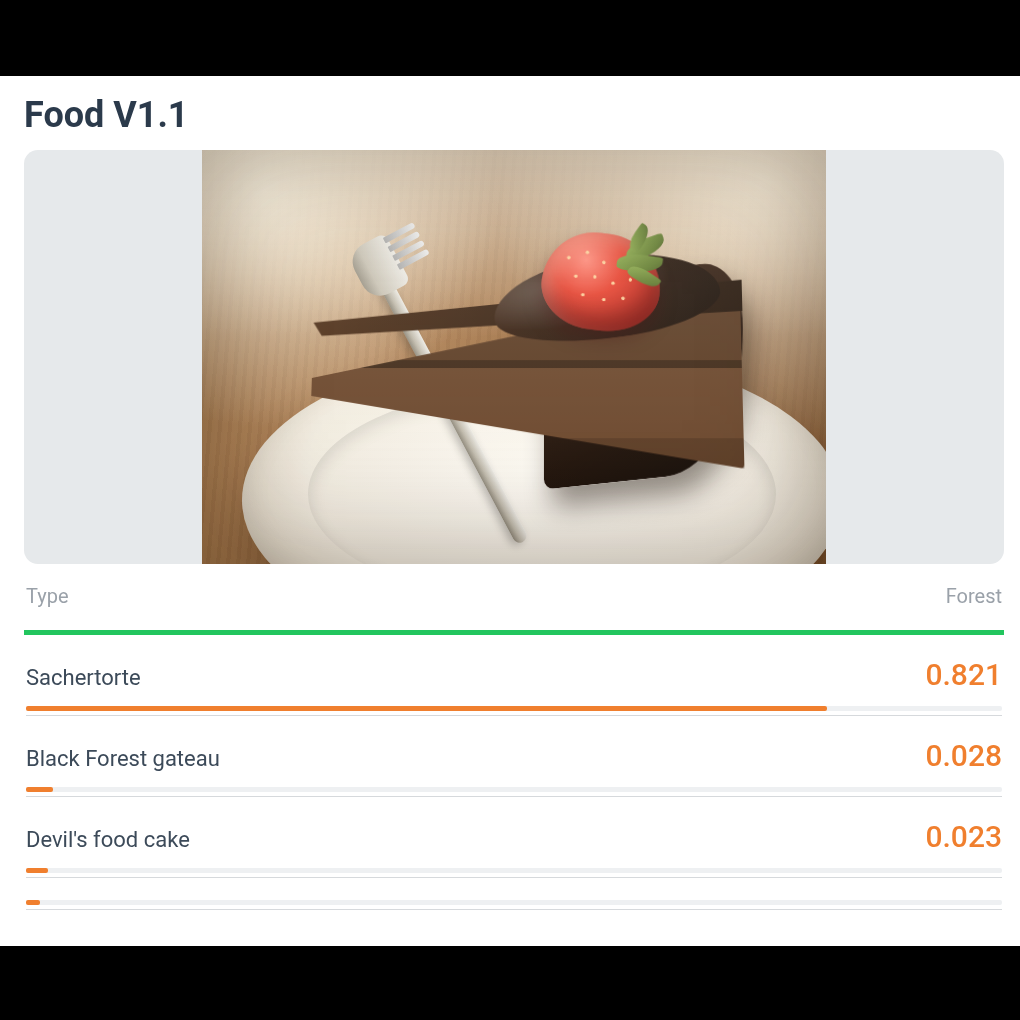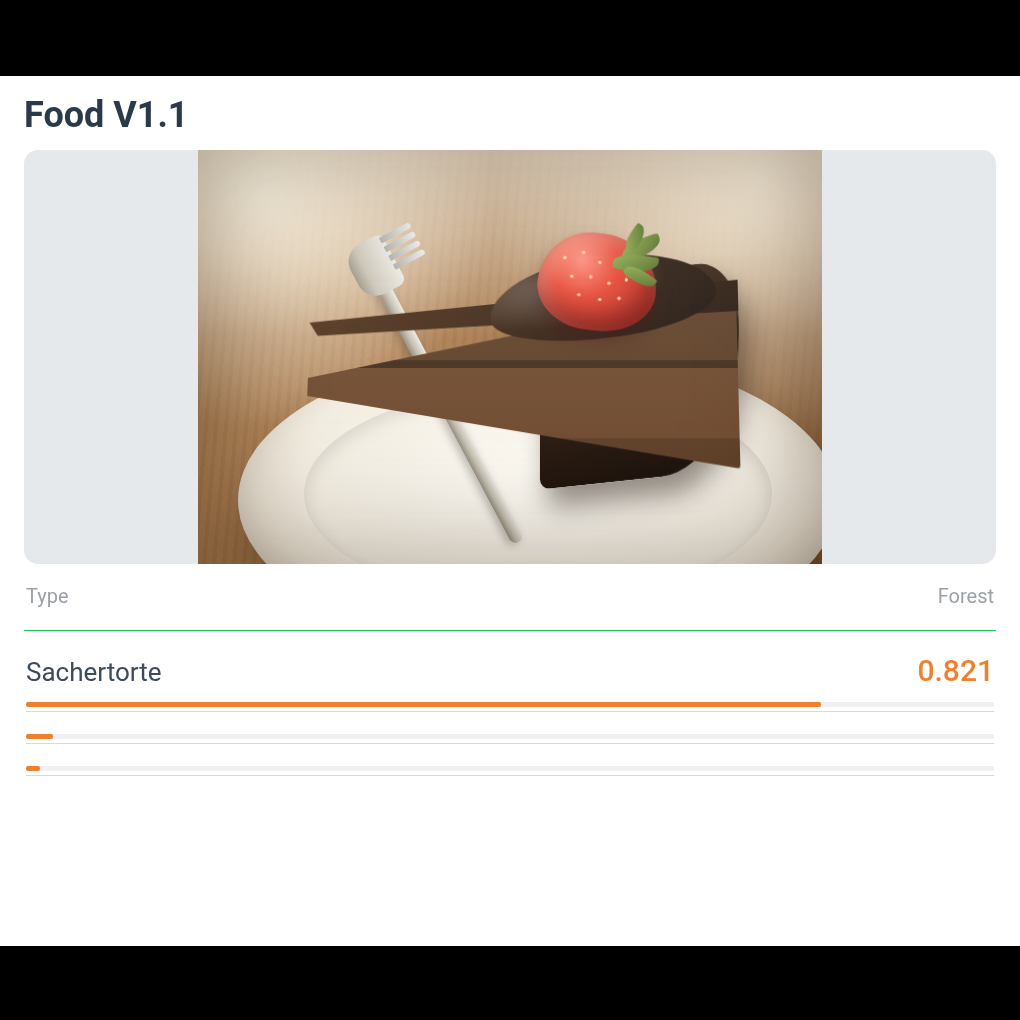--- a/index.html
+++ b/index.html
@@ -6,21 +6,21 @@
   body {
     font-family: -apple-system, BlinkMacSystemFont, "Segoe UI", Roboto, Helvetica, Arial, sans-serif;
     background: #000;
     width: 1020px;
     height: 1020px;
     overflow: hidden;
   }
   .page {
     background: #fff;
     margin-top: 76px;
-    padding: 18px 24px 24px 24px;
+    padding: 18px 16px 24px 24px;
     height: 870px;
   }
   .title {
     font-size: 36px;
     font-weight: 700;
     color: #2b3a4b;
     margin-bottom: 14px;
   }
   .image-card {
     background: #e6e9eb;
@@ -189,32 +189,32 @@
   .l4{ right:0px; top:38px; width:34px; height:14px; transform:rotate(35deg);}
   
   .vignette{position:absolute;inset:0;box-shadow: inset 0 0 120px rgba(30,15,0,0.35);}
   .haze{position:absolute;inset:0;background:linear-gradient(180deg, rgba(255,250,238,0.18), rgba(255,250,238,0));}
 
   
   .table-head{
     display:flex; justify-content:space-between;
     color:#9aa1a9; font-size:20px; font-weight:400;
     padding: 2px 2px 22px 2px;
-    border-bottom:1px solid #22c55e;
+    border-bottom:5px solid #22c55e;
   }
   
   .row{
     padding: 22px 2px 0 2px;
   }
   .row-line{
     display:flex; justify-content:space-between; align-items:baseline;
     margin-bottom:14px;
   }
   .type{
-    font-size:26px; color:#3c4a59; font-weight:400;
+    font-size:22px; color:#3c4a59; font-weight:400;
   }
   .score{
     font-size:30px; color:#f07f2e; font-weight:500;
   }
   .bar{
     height:5px; width:100%;
     background:#eef0f2; border-radius:2px;
     position:relative; margin-bottom:4px;
   }
   .bar-fill{
@@ -272,22 +272,36 @@
         <div class="row-line">
           <span class="type">Sachertorte</span>
           <span class="score">0.821</span>
         </div>
         <div class="bar">
           <div class="bar-fill" style="width: 82.1%;"></div>
         </div>
         <div class="row-divider"></div>
       </div>
       <div class="row">
+        <div class="row-line">
+          <span class="type">Black Forest gateau</span>
+          <span class="score">0.028</span>
+        </div>
         <div class="bar">
           <div class="bar-fill" style="width: 2.8%;"></div>
+        </div>
+        <div class="row-divider"></div>
+      </div>
+      <div class="row">
+        <div class="row-line">
+          <span class="type">Devil's food cake</span>
+          <span class="score">0.023</span>
+        </div>
+        <div class="bar">
+          <div class="bar-fill" style="width: 2.3%;"></div>
         </div>
         <div class="row-divider"></div>
       </div>
       <div class="row">
         <div class="bar">
           <div class="bar-fill" style="width: 1.4%;"></div>
         </div>
         <div class="row-divider"></div>
       </div>
     </div>

